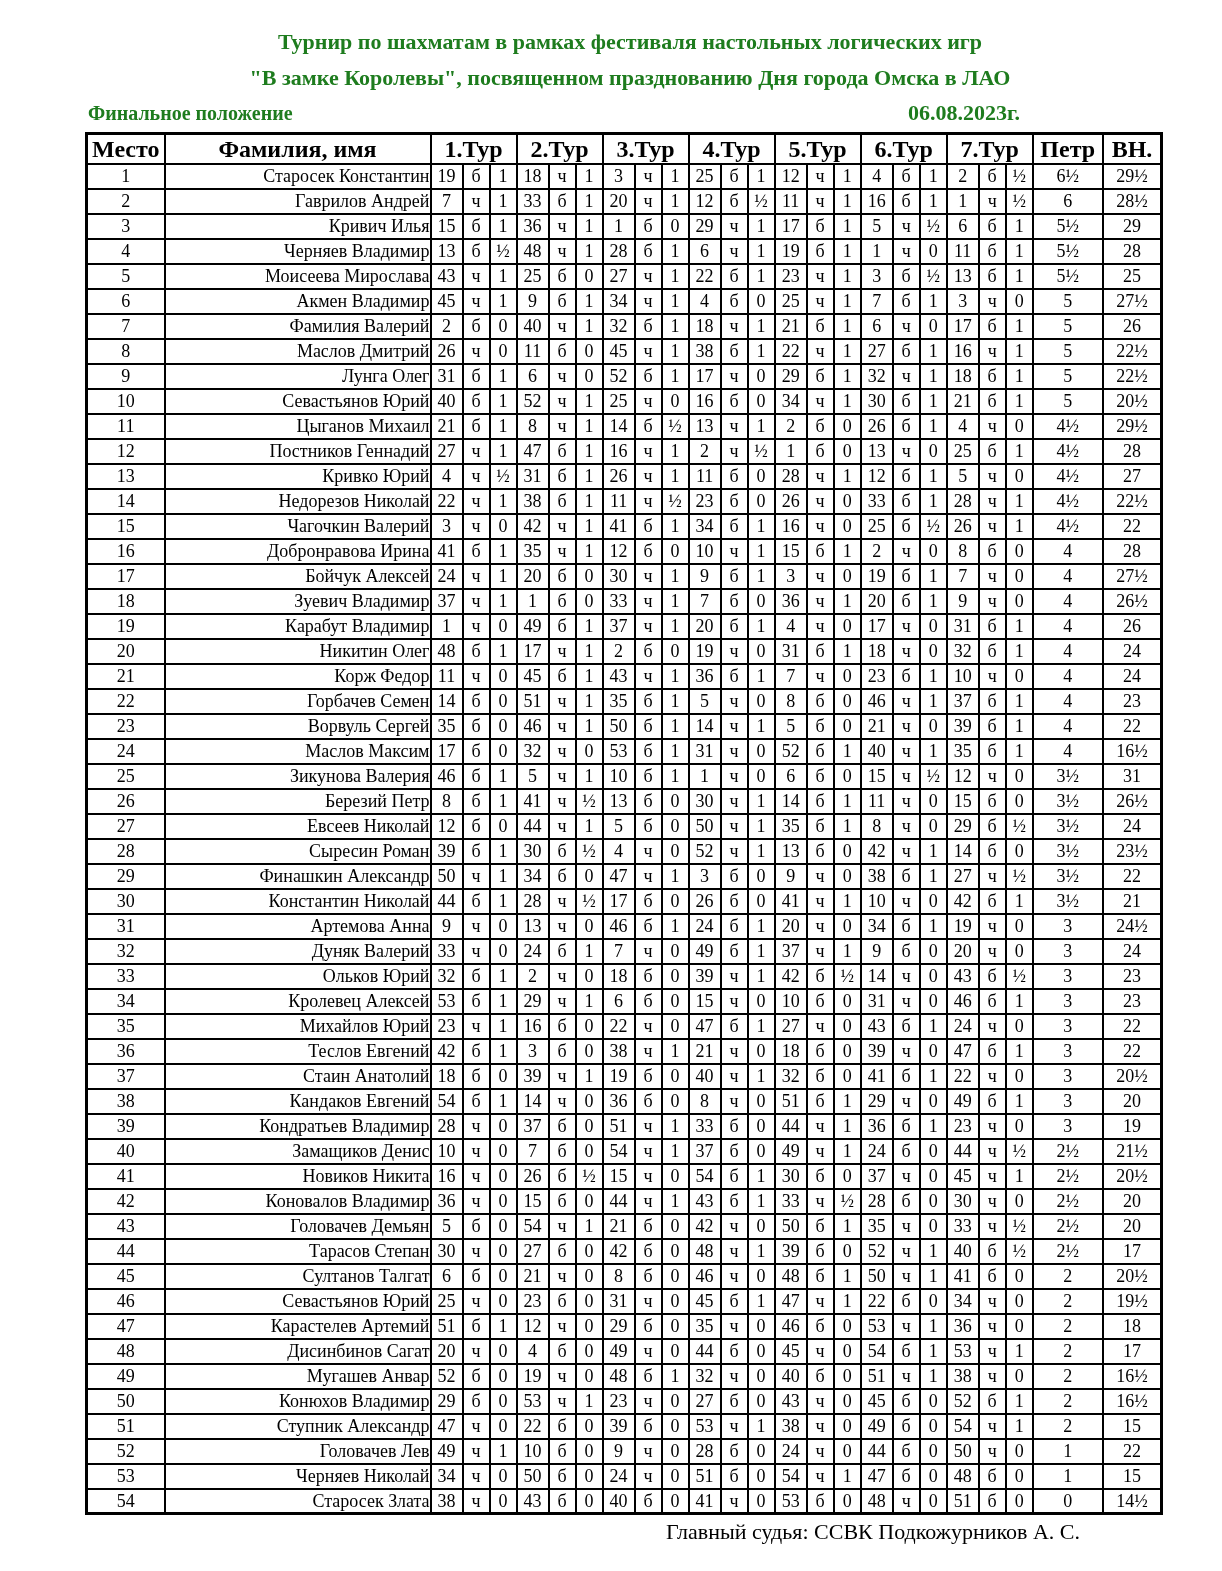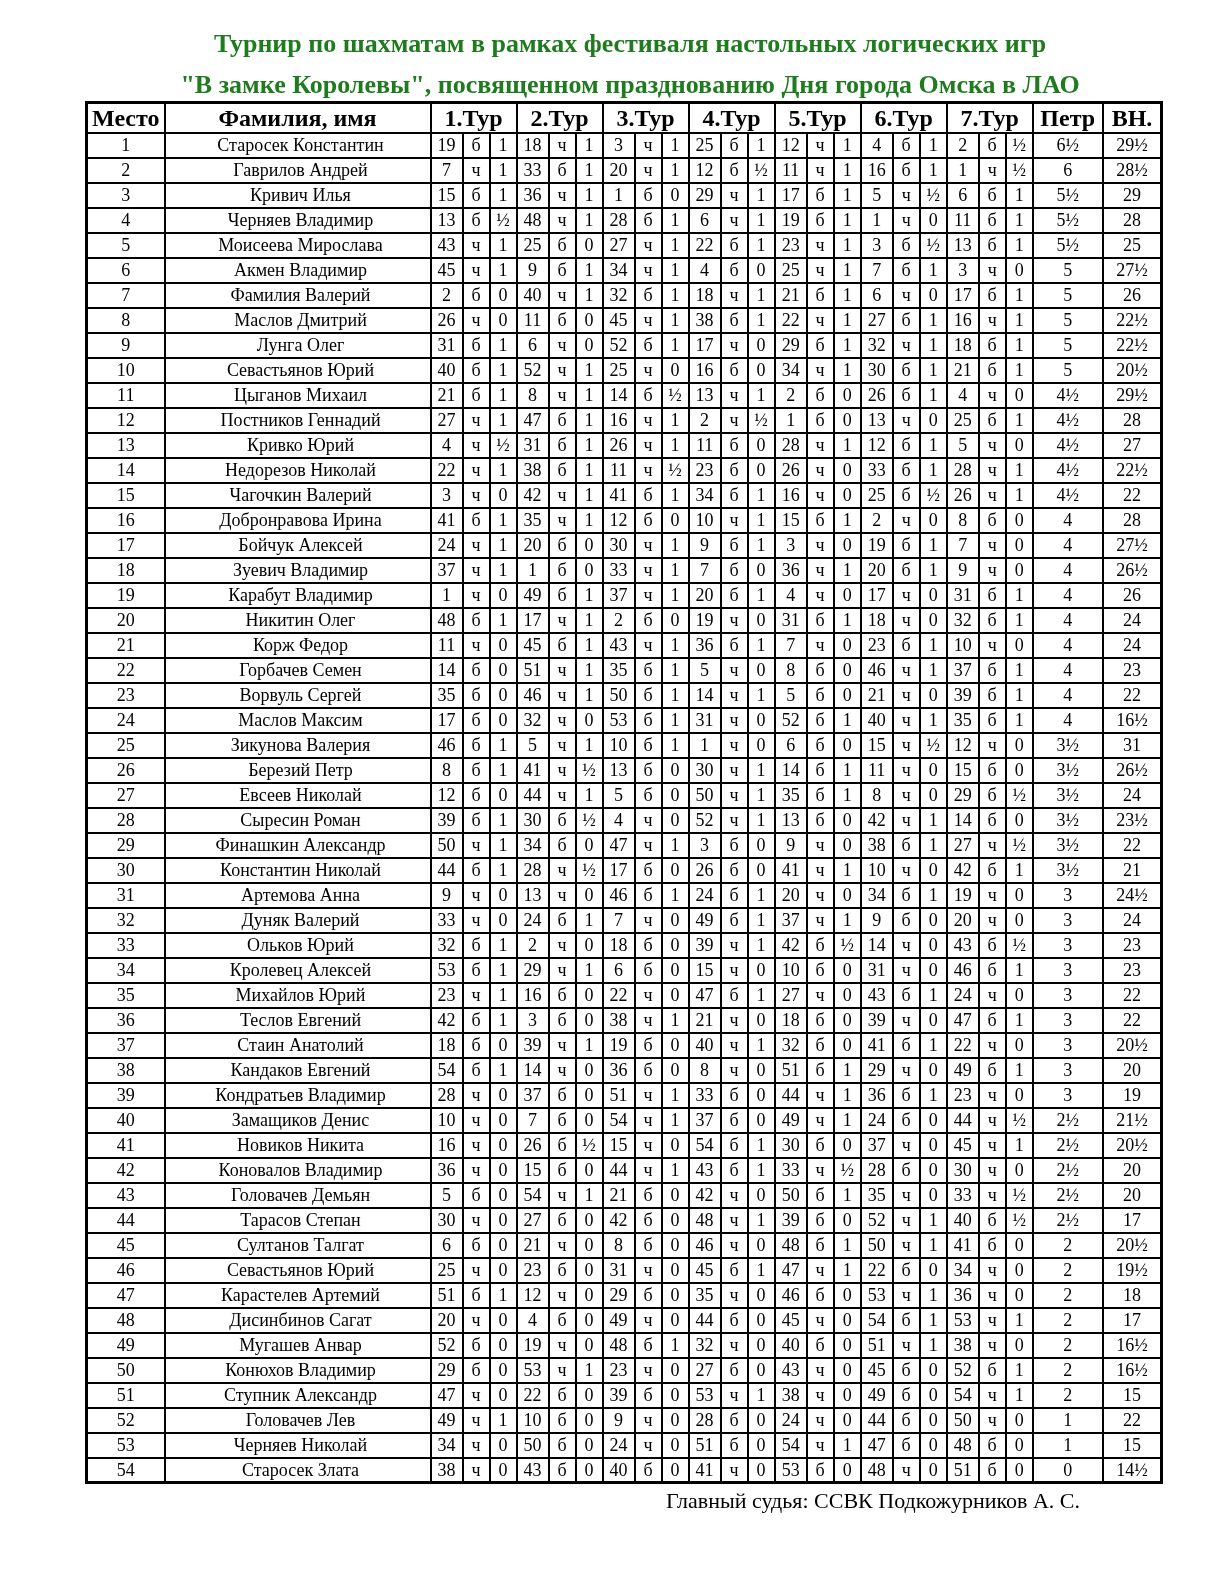--- a/index.html
+++ b/index.html
@@ -2,21 +2,21 @@
 <html style="--green: #1e7c1e;"><head>
 <meta charset="utf-8">
 <style>
   :root { --green:#1e7c1e; --ink:#000; --paper:#fff; }
   * { box-sizing: border-box; }
   body {
     margin:0; width:1222px; min-height:1571px; background:var(--paper);
     font-family:"Liberation Serif", serif; color:var(--ink);
   }
   .title1, .title2 {
-    text-align:center; font-weight:bold; font-size:26px; color:var(--green);
+    text-align:center; font-weight:bold; font-size:22px; color:var(--green);
     width:1090px; margin-left:85px; line-height:1.25;
   }
   .title1 { padding-top:28px; }
   .title2 { margin-top:8px; }
   .subrow {
     margin:9px 0 6px 88px; width:1072px;
     display:flex; justify-content:space-between; align-items:baseline;
   }
   .standings { font-weight:bold; font-size:20px; color:var(--green); }
   .date { font-weight:bold; font-size:22px; color:var(--green); margin-right:140px; }
@@ -24,35 +24,39 @@
     border-collapse:collapse; table-layout:fixed;
     margin-left:85px; width:1075px;
     border:3px solid var(--ink);
   }
   .standings-table th, .standings-table td {
     border:2px solid var(--ink); padding:0; text-align:center;
     white-space:nowrap; overflow:hidden; line-height:1;
   }
   .standings-table th { height:30px; font-size:24px; font-weight:bold; }
   .standings-table td { height:25px; font-size:18px; }
-  td.c-name { text-align:center; padding-left:6px; }
+  td.c-name { text-align:right; padding-left:6px; }
   td.c-opp, td.c-col, td.c-res { font-size:18px; }
   .footer {
     margin-top:4px; margin-left:85px; width:995px;
     text-align:right; font-size:22px;
   }
 </style>
 </head>
 <body>
 
 <div class="page">
 
   <div class="title1">Турнир по шахматам в рамках фестиваля настольных логических игр</div>
   <div class="title2">"В замке Королевы", посвященном празднованию Дня города Омска в ЛАО</div>
 
+  <div class="subrow">
+    <span class="standings">Финальное положение</span>
+    <span class="date">06.08.2023г.</span>
+  </div>
 
   <table class="standings-table">
     <colgroup>
       <col style="width:78px">
       <col style="width:266px">
       <col style="width:32px">
         <col style="width:27px">
         <col style="width:27px">
       <col style="width:32px">
         <col style="width:27px">

